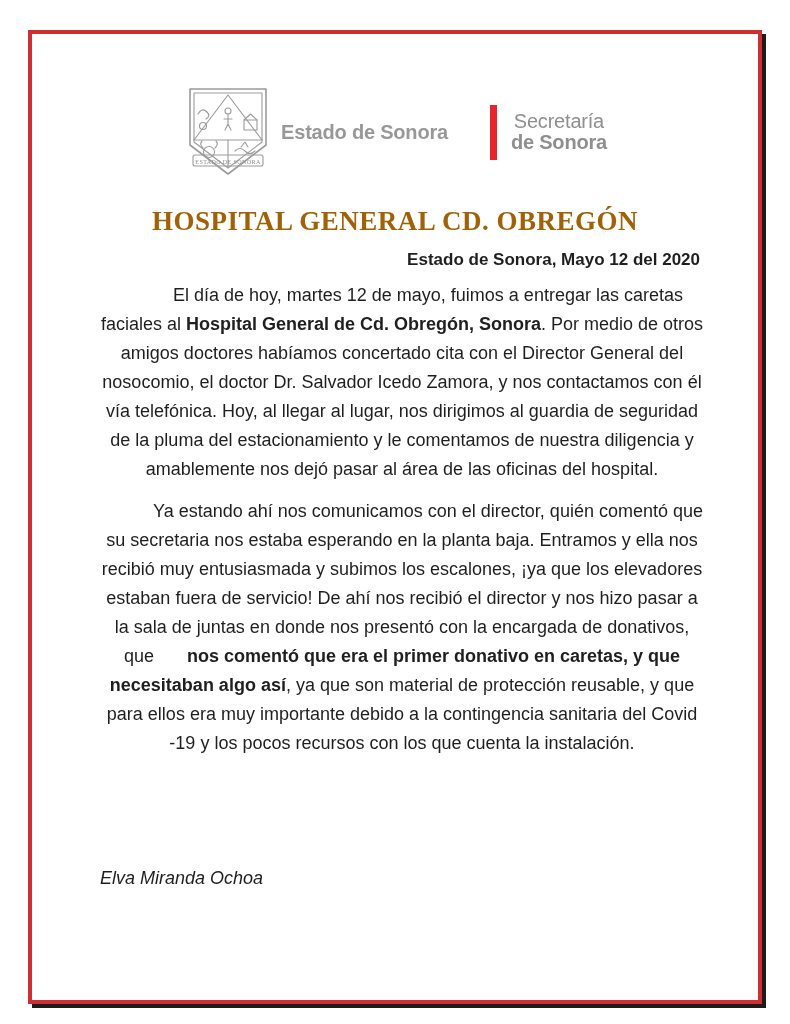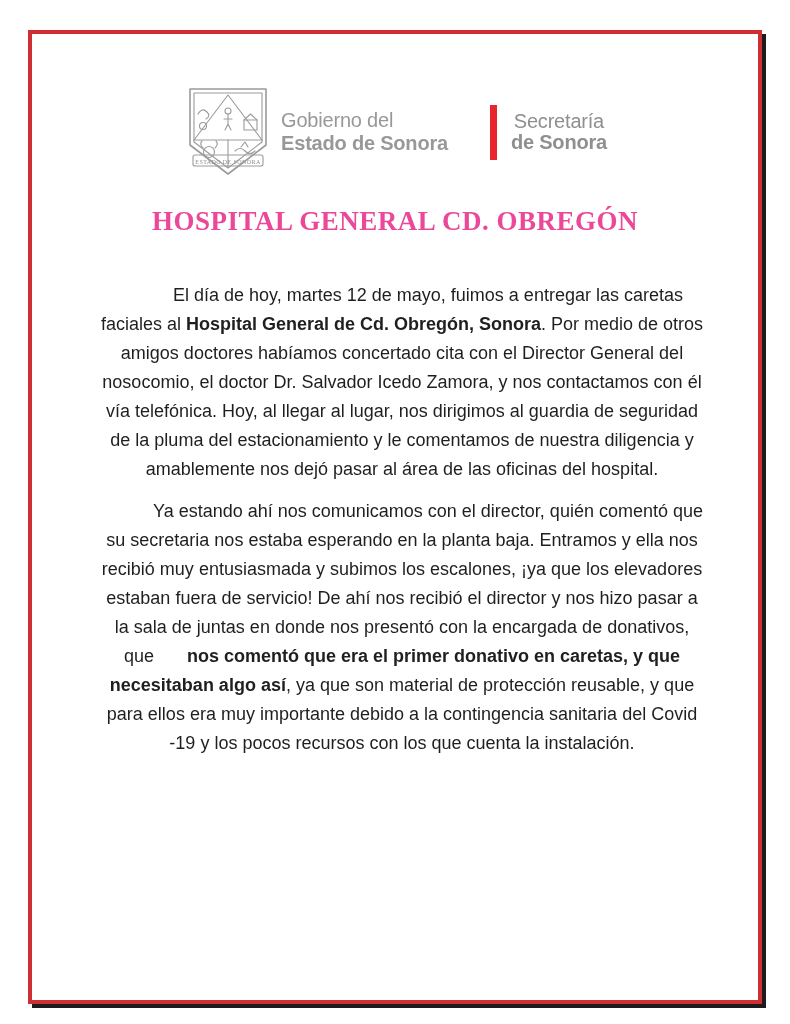--- a/index.html
+++ b/index.html
@@ -50,21 +50,21 @@
   .min-text .l2{font-weight:700;}
   
   .title{
     position:absolute;
     top:206px;left:0;width:100%;
     text-align:center;
     font-family:"Liberation Serif",serif;
     font-weight:700;
     font-size:27px;
     letter-spacing:0.5px;
-    color:#ec4899;
+    color:#a16207;
   }
   .dateline{
     position:absolute;
     top:250px;left:100px;width:600px;
     text-align:right;
     font-weight:700;
     font-size:17px;
     color:#1f1f1f;
   }
   .letter-body{
@@ -127,35 +127,36 @@
       <path class="t" d="M20,64 q-4,-4 -1,-7 M32,64 q4,-4 1,-7"></path>
 
       <path class="t" d="M52,67 q5,-5 10,0 q5,5 10,0"></path>
       <path class="t" d="M58,63 l4,-5 l3,5"></path>
 
       <rect class="t" x="10" y="71" width="70" height="11" rx="2" fill="#ffffff"></rect>
       <text x="45" y="79.5" text-anchor="middle">ESTADO DE SONORA</text>
     </svg>
 
     <div class="gov-text">
-      <div class="l1">Gobierno del</div>
       <div class="l2">Estado de Sonora</div>
     </div>
 
     <div class="logo-bar"></div>
 
     <div class="min-text">
       <div class="l1">Secretaría</div>
       <div class="l2">de Sonora</div>
     </div>
 
   </div>
 
   <div class="title">HOSPITAL GENERAL CD. OBREGÓN</div>
 
+  <div class="dateline">Estado de Sonora, Mayo 12 del 2020</div>
 
   <div class="letter-body">
       <p><span>El día de hoy, martes 12 de mayo, fuimos a entregar las caretas faciales al </span><span class="bold">Hospital General de Cd. Obregón, Sonora</span><span>. Por medio de otros amigos doctores habíamos concertado cita con el Director General del nosocomio, el doctor Dr. Salvador Icedo Zamora, y nos contactamos con él vía telefónica. Hoy, al llegar al lugar, nos dirigimos al guardia de seguridad de la pluma del estacionamiento y le comentamos de nuestra diligencia y amablemente nos dejó pasar al área de las oficinas del hospital.</span></p>
       <p><span>Ya estando ahí nos comunicamos con el director, quién comentó que su secretaria nos estaba esperando en la planta baja. Entramos y ella nos recibió muy entusiasmada y subimos los escalones, ¡ya que los elevadores estaban fuera de servicio! De ahí nos recibió el director y nos hizo pasar a la sala de juntas en donde nos presentó con la encargada de donativos, que </span><span class="bold-italic">nos comentó que era el primer donativo en caretas, y que necesitaban algo así</span><span>, ya que son material de protección reusable, y que para ellos era muy importante debido a la contingencia sanitaria del Covid -19 y los pocos recursos con los que cuenta la instalación.</span></p>
     </div>
 
+  <div class="signature">Elva Miranda Ochoa</div>
 
 </div>
 
 </body></html>

